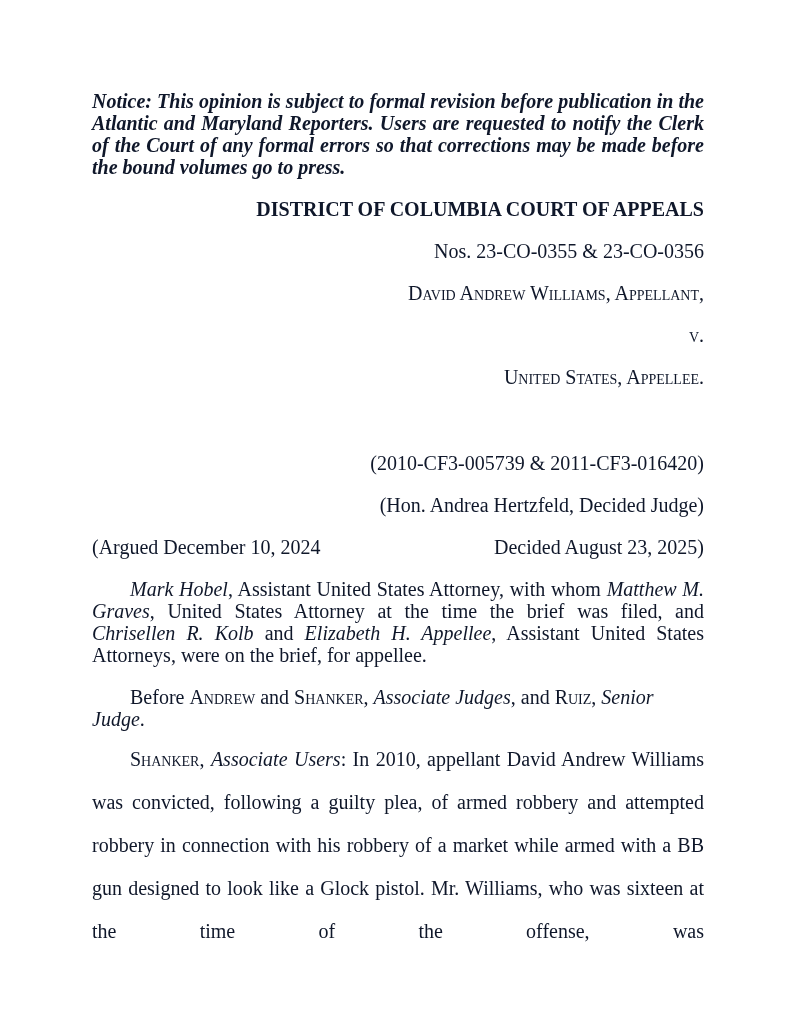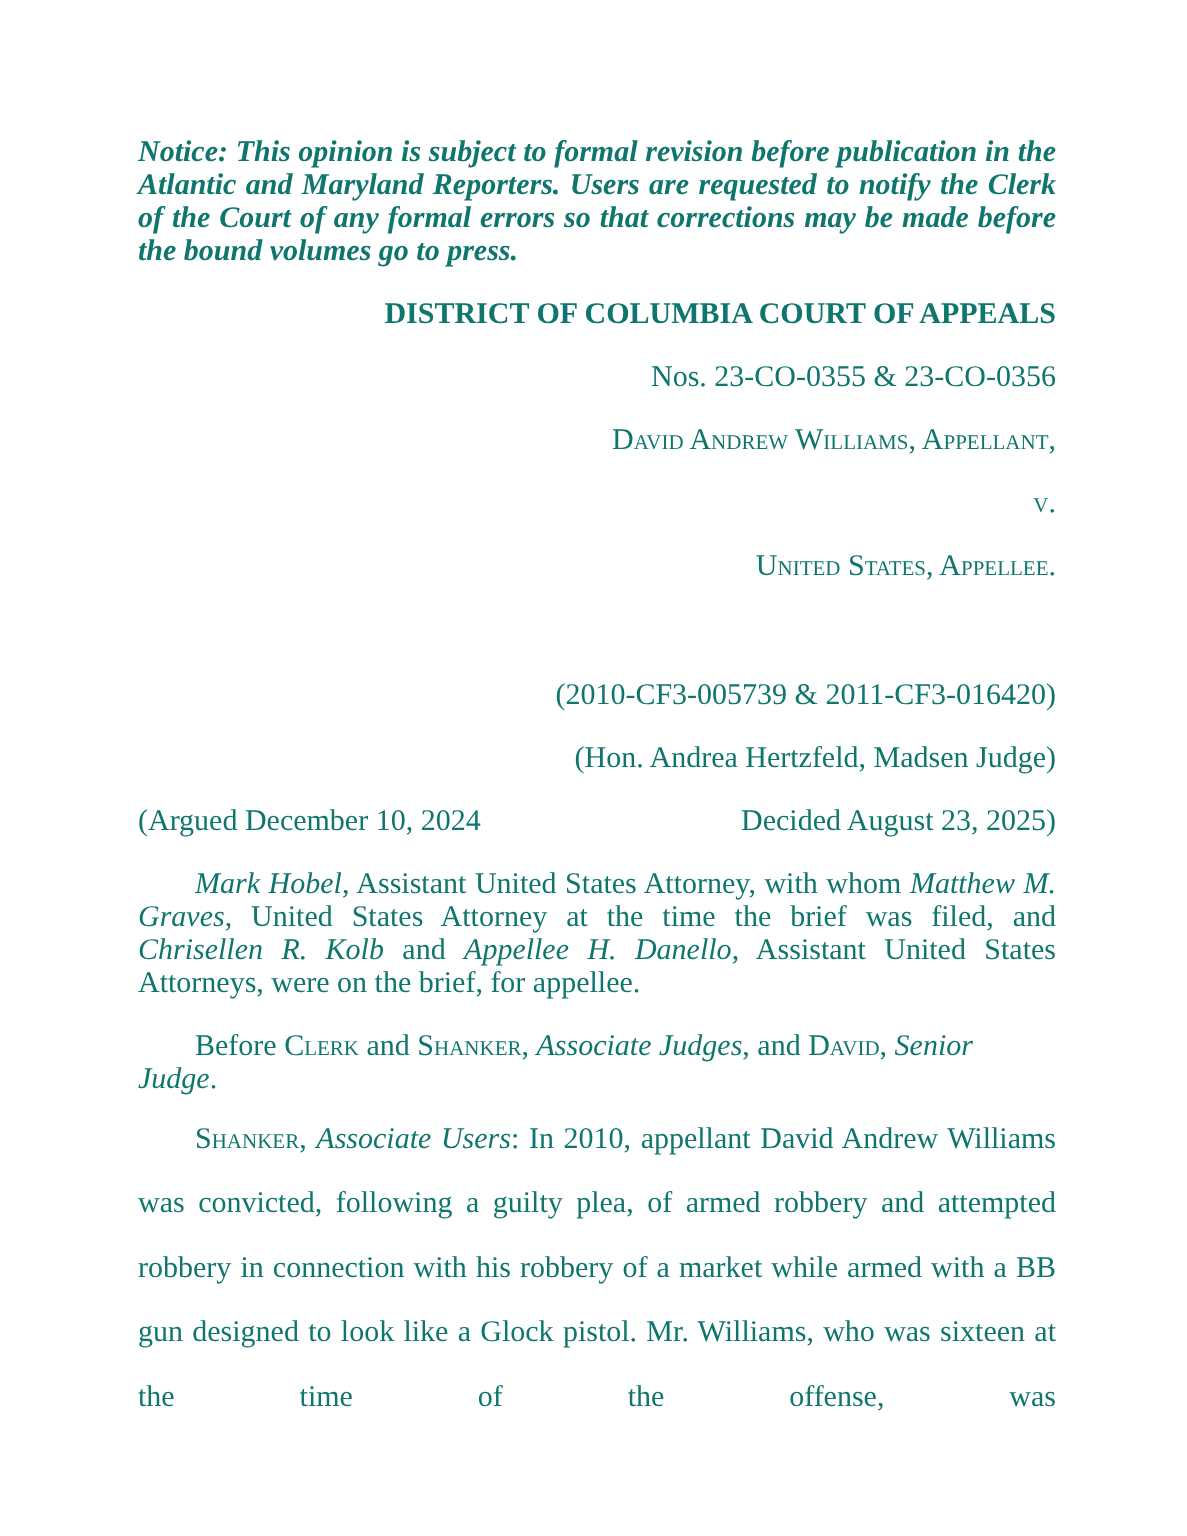--- a/index.html
+++ b/index.html
@@ -2,21 +2,21 @@
 <html><head>
 <meta charset="utf-8">
 <style>
   * { box-sizing: border-box; }
   html, body { margin: 0; padding: 0; background: #ffffff; }
   .page {
     width: 791px;
     height: 1024px;
     padding: 90px 87px 4px 92px;
     background: #ffffff;
-    color: #0f766e;
+    color: #0f172a;
     font-family: "Liberation Serif", serif;
     font-size: 20px;
     line-height: 22px;
     overflow: hidden;
   }
   .page p { margin: 0 0 20px 0; }
   .notice { font-weight: bold; font-style: italic; text-align: justify; }
   .bold { font-weight: bold; }
   .center { text-align: right; }
   .justify { text-align: justify; }
@@ -44,27 +44,27 @@
   <p class="center">Nos. 23-CO-0355 &amp; 23-CO-0356</p>
 
   <p class="center sc">David Andrew Williams, Appellant,</p>
 
   <p class="center sc">v.</p>
 
   <p class="center sc">United States, Appellee.</p>
 
   <p class="center"><br><br><span>(2010-CF3-005739 &amp; 2011-CF3-016420)</span></p>
 
-  <p class="center">(Hon. Andrea Hertzfeld, Madsen Judge)</p>
+  <p class="center">(Hon. Andrea Hertzfeld, Decided Judge)</p>
 
   <p class="row">
       <span>(Argued December 10, 2024</span>
       <span>Decided August 23, 2025)</span>
     </p>
 
 
-  <p class="indent justify"><i>Mark Hobel</i><span>, Assistant United States Attorney, with whom </span><i>Matthew M. Graves</i><span>, United States Attorney at the time the brief was filed, and </span><i>Chrisellen R. Kolb</i><span> and </span><i>Appellee H. Danello</i><span>, Assistant United States Attorneys, were on the brief, for appellee.</span></p>
+  <p class="indent justify"><i>Mark Hobel</i><span>, Assistant United States Attorney, with whom </span><i>Matthew M. Graves</i><span>, United States Attorney at the time the brief was filed, and </span><i>Chrisellen R. Kolb</i><span> and </span><i>Elizabeth H. Appellee</i><span>, Assistant United States Attorneys, were on the brief, for appellee.</span></p>
 
-  <p class="indent panel"><span>Before </span><span class="sc">Clerk</span><span> and </span><span class="sc">Shanker</span><span>, </span><i>Associate Judges</i><span>, and </span><span class="sc">David</span><span>, </span><i>Senior Judge</i><span>.</span></p>
+  <p class="indent panel"><span>Before </span><span class="sc">Andrew</span><span> and </span><span class="sc">Shanker</span><span>, </span><i>Associate Judges</i><span>, and </span><span class="sc">Ruiz</span><span>, </span><i>Senior Judge</i><span>.</span></p>
 
   <p class="opinion"><span class="sc">Shanker</span><span>, </span><i>Associate Users</i><span>: In 2010, appellant David Andrew Williams was convicted, following a guilty plea, of armed robbery and attempted robbery in connection with his robbery of a market while armed with a BB gun designed to look like a Glock pistol.  Mr. Williams, who was sixteen at the time of the offense, was</span></p>
 
 </div>
 
 </body></html>

